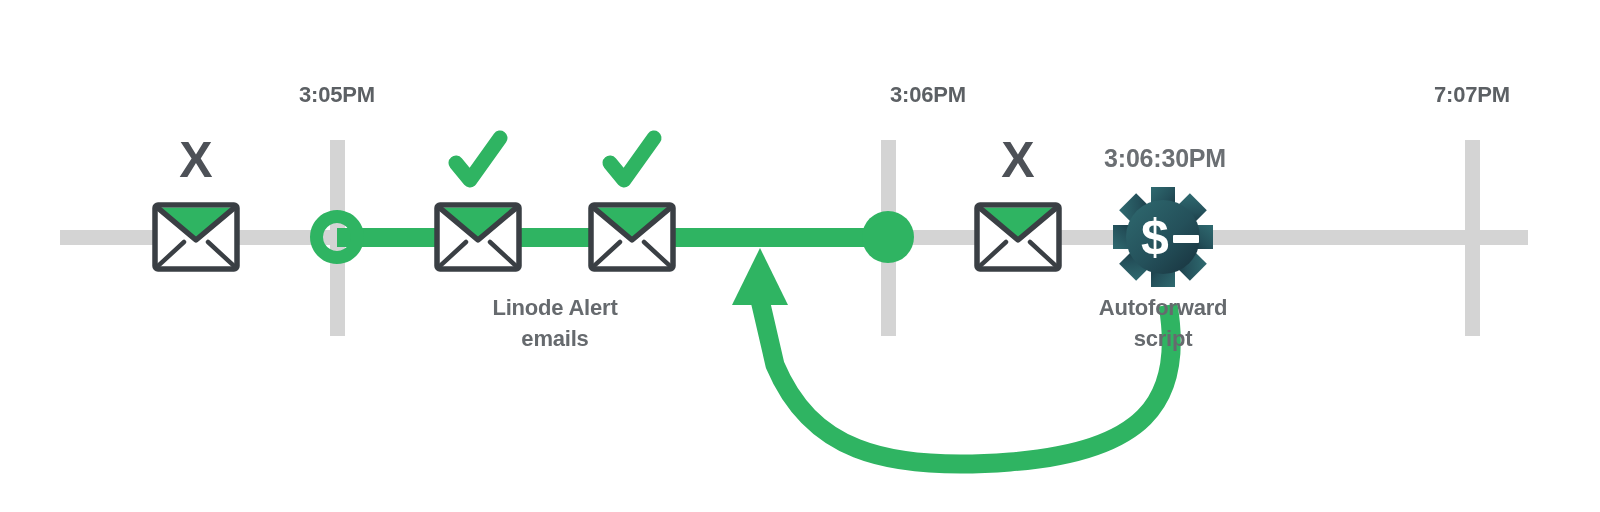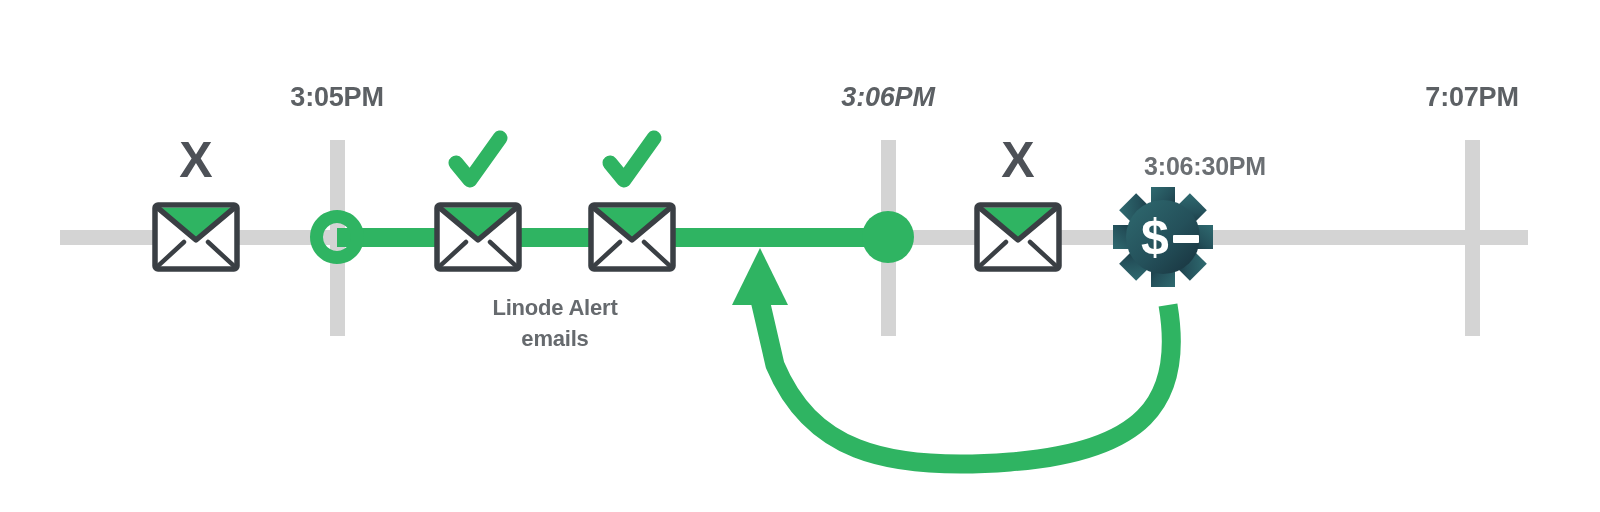--- a/index.html
+++ b/index.html
@@ -23,21 +23,21 @@
     left: 0;
     top: 0;
     width: 1600px;
     height: 512px;
     display: block;
   }
   .tick-label {
     position: absolute;
     font-family: "Liberation Sans", sans-serif;
     font-weight: bold;
-    font-size: 27px;
+    font-size: 22px;
     color: #5c6064;
     white-space: nowrap;
     transform: translateX(-50%);
     letter-spacing: -0.2px;
   }
   .event-label {
     position: absolute;
     font-family: "Liberation Sans", sans-serif;
     font-weight: bold;
     font-size: 22px;
@@ -167,25 +167,27 @@
       <path d="M 1168,305
                C 1185,405 1140,452 1010,462
                C 880,472 810,448 775,365
                L 760,300" fill="none" stroke="#2fb462" stroke-width="19" stroke-linecap="butt" stroke-linejoin="round"></path>
       <path d="M 760,248 L 788,305 L 732,305 Z" fill="#2fb462"></path>
     </g>
 
   </svg>
 
   <div class="tick-label" style="left:337px; top:82px;">3:05PM</div>
-  <div class="tick-label" style="left:888px; top:82px;font-style:italic;">3:06PM</div>
+  <div class="tick-label" style="left:928px; top:82px;">3:06PM</div>
   <div class="tick-label" style="left:1472px; top:82px;">7:07PM</div>
 
   <div class="mark-x" style="left:196px; top:160px;">X</div>
   <div class="mark-x" style="left:1018px; top:160px;">X</div>
 
   <div class="event-label" style="left:555px; top:292px;">Linode Alert
 emails</div>
 
-  <div class="sub-label" style="left:1165px; top:152px;margin-left:40px;">3:06:30PM</div>
+  <div class="sub-label" style="left:1165px; top:144px;">3:06:30PM</div>
 
+  <div class="event-label" style="left:1163px; top:292px;">Autoforward
+script</div>
 
 </div>
 
 </body></html>

